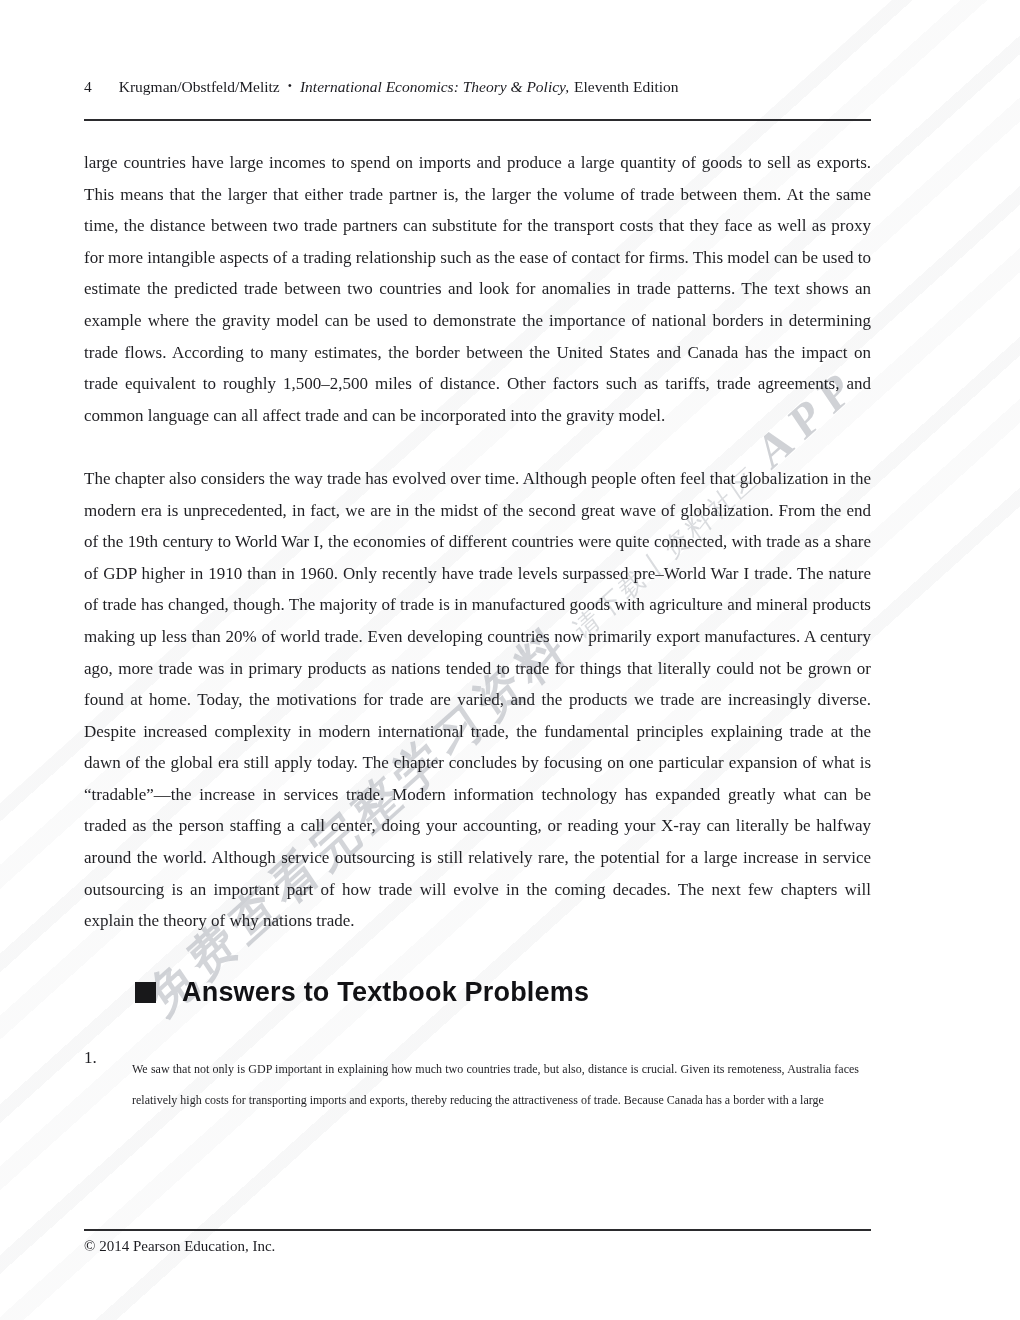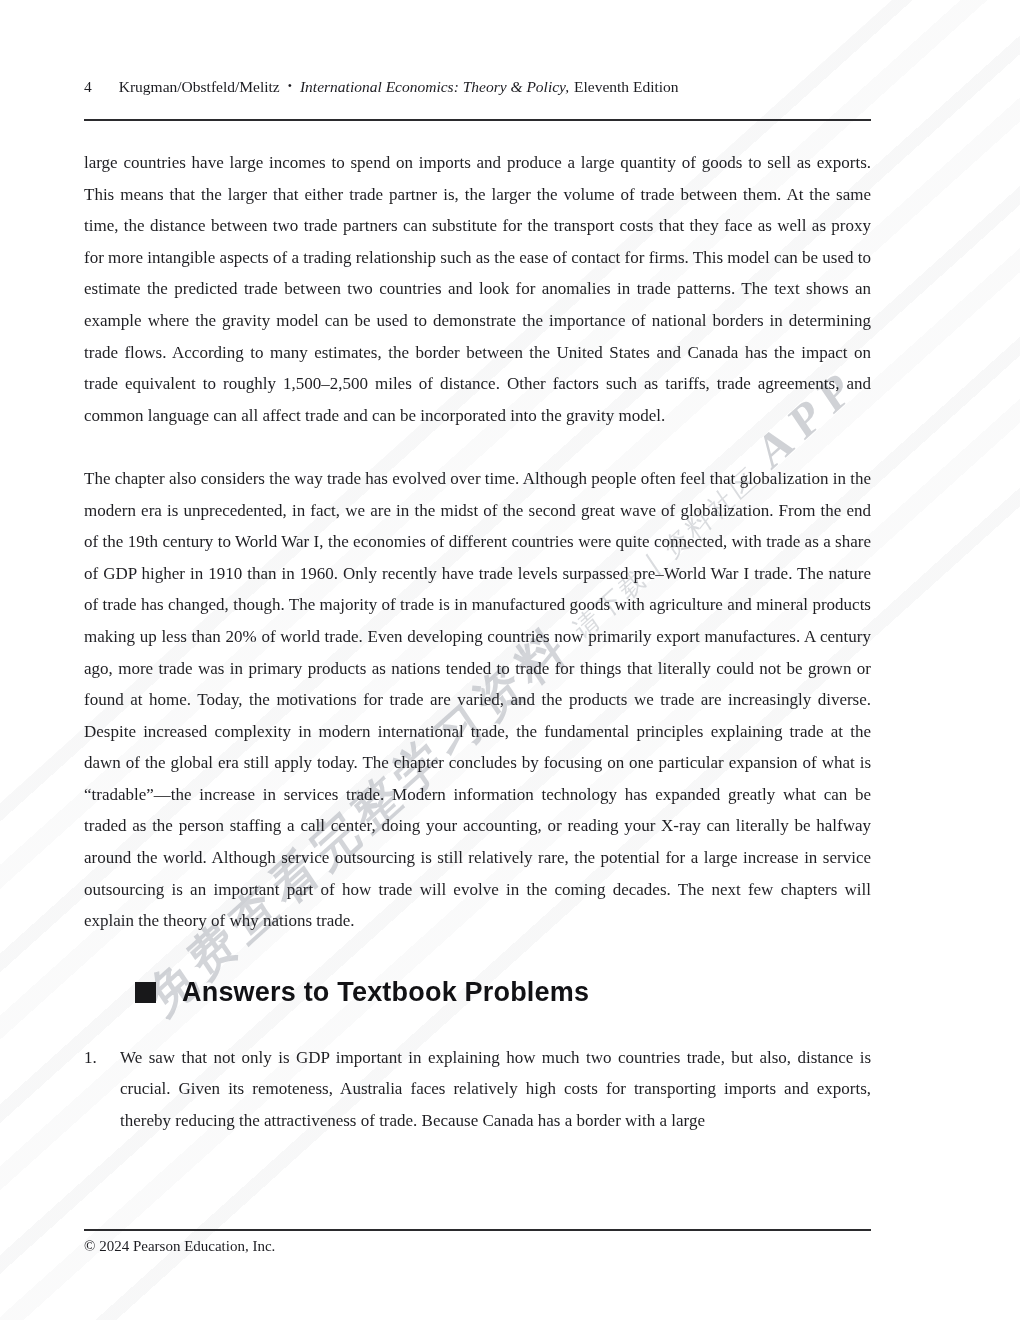--- a/index.html
+++ b/index.html
@@ -53,22 +53,22 @@
     display:flex; align-items:center;
     margin:40px 0 34px 51px;
     font-family:"Liberation Sans", sans-serif;
     font-size:27px; font-weight:bold; color:#121215; letter-spacing:0.2px;
   }
   .heading-square { width:21px; height:21px; background:#18181a; margin-right:26px; flex:0 0 auto; }
 
   .problem-item { display:flex; }
   .problem-number { flex:0 0 36px; font-size:17px; line-height:31.6px; }
   .problem-text {
-    flex:1; margin:0; text-align:justify;
-    font-size:17px; line-height:31.6px;
+    flex:1; margin:12px; text-align:justify;
+    font-size:12px; line-height:31.6px;
   }
 
   
   .doc-footer {
     position:absolute; left:84px; top:1229px; width:787px;
     border-top:2px solid #2b2b2e; padding-top:7px;
     font-size:15px; color:#1c1c21;
   }
 </style>
 </head>
@@ -97,16 +97,16 @@
       <span>Answers to Textbook Problems</span>
     </h2>
 
     <div class="problem-item">
       <span class="problem-number">1.</span>
       <p class="problem-text">We saw that not only is GDP important in explaining how much two countries trade, but also, distance is crucial. Given its remoteness, Australia faces relatively high costs for transporting imports and exports, thereby reducing the attractiveness of trade. Because Canada has a border with a large</p>
     </div>
   </main>
 
   <footer class="doc-footer">
-    <span>© 2024 Pearson Education, Inc.</span>
+    <span>© 2014 Pearson Education, Inc.</span>
   </footer>
 
 </div>
 
 </body></html>

